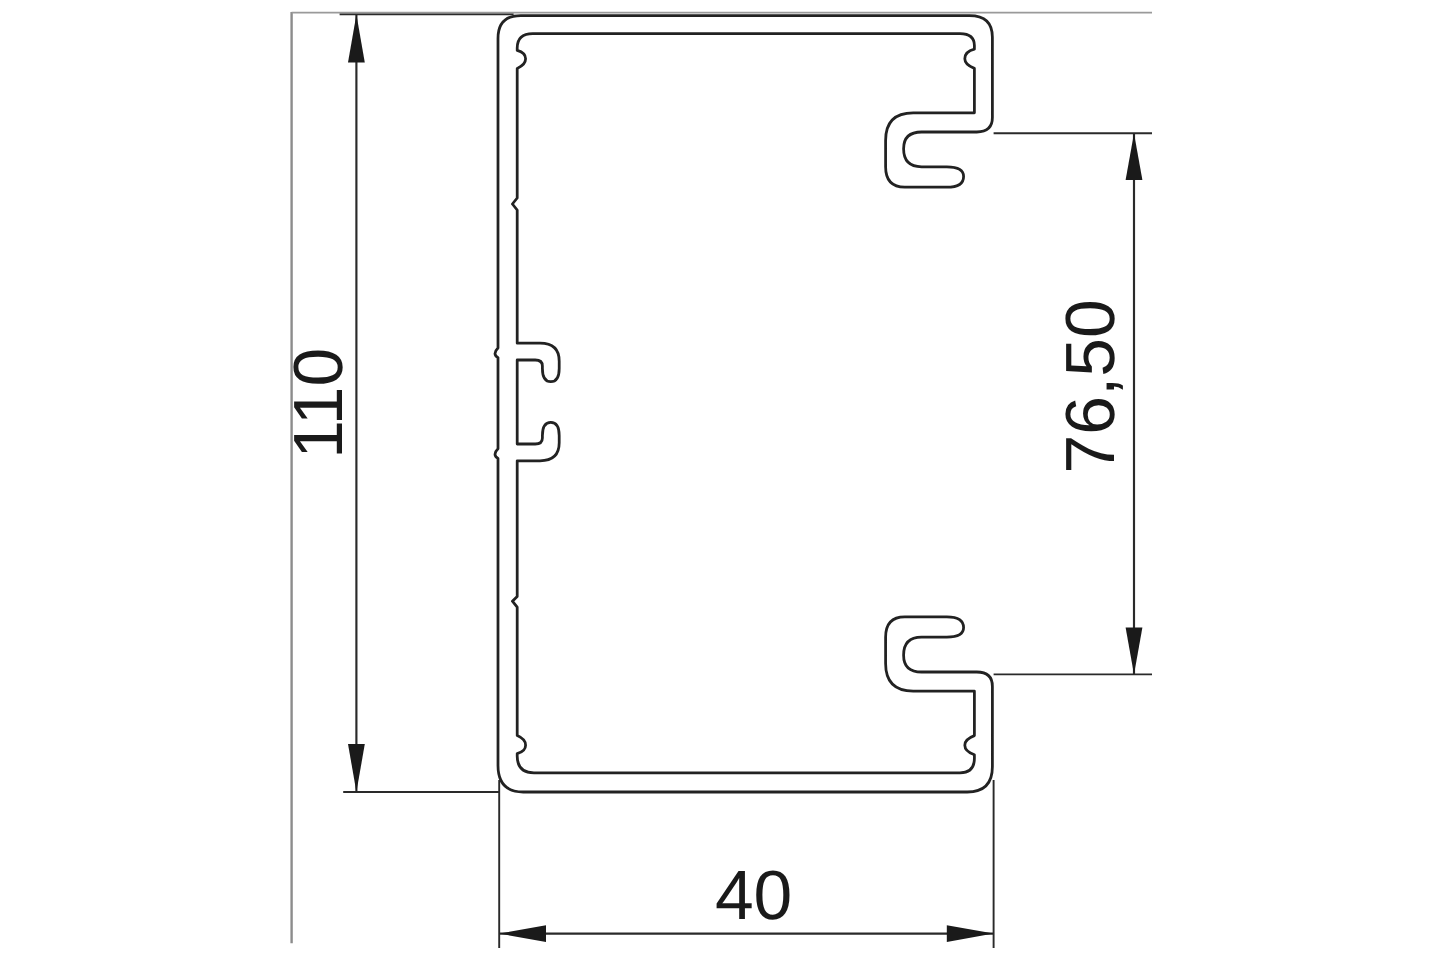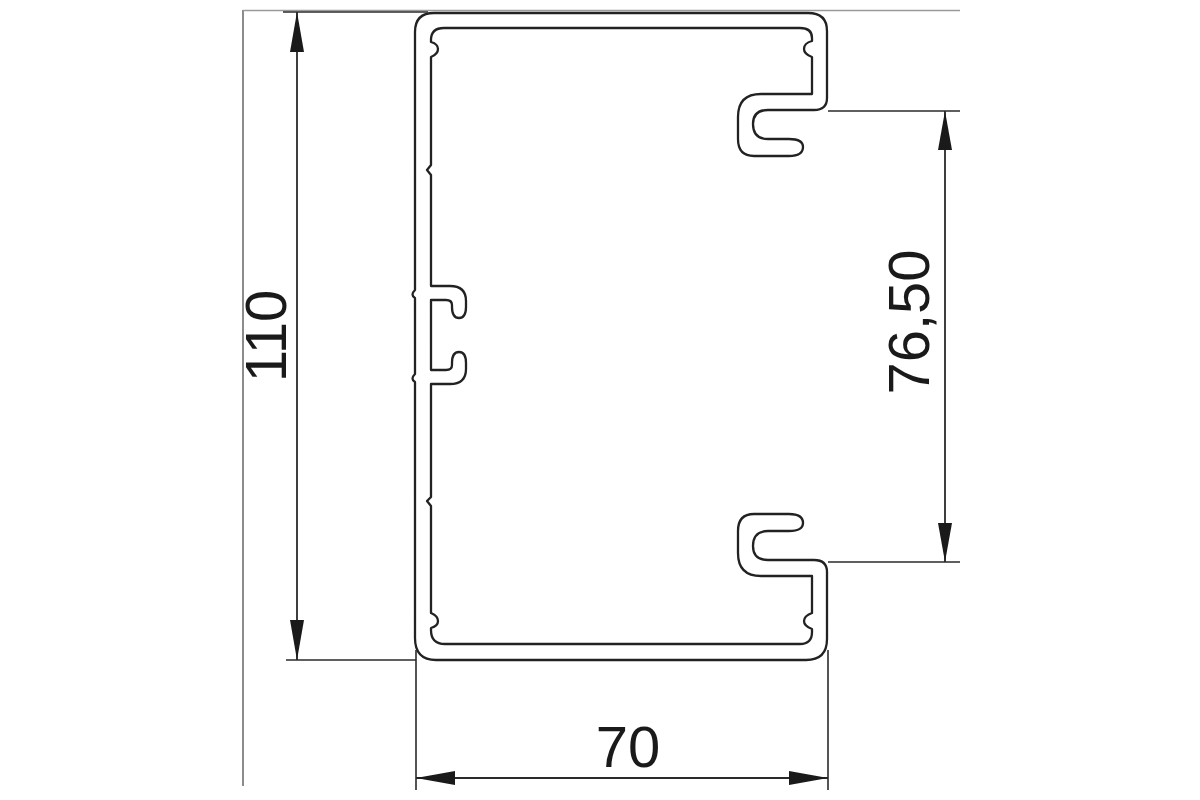--- a/index.html
+++ b/index.html
@@ -155,15 +155,15 @@
       <line x1="416" y1="778" x2="828" y2="778" stroke="#2a2a2a" stroke-width="1.8"></line>
       <polygon points="416,778 455,771 455,785" fill="#1a1a1a"></polygon>
       <polygon points="828,778 789,771 789,785" fill="#1a1a1a"></polygon>
     </g>
   </svg>
 
   <div class="dim-label vertical" style="left:116px; top:307px;">110</div>
 
   <div class="dim-label vertical" style="left:759px; top:293px;">76,50</div>
 
-  <div class="dim-label" style="left:478px; top:718px;">70</div>
+  <div class="dim-label" style="left:478px; top:718px;">40</div>
 
 </div>
 
 </body></html>

